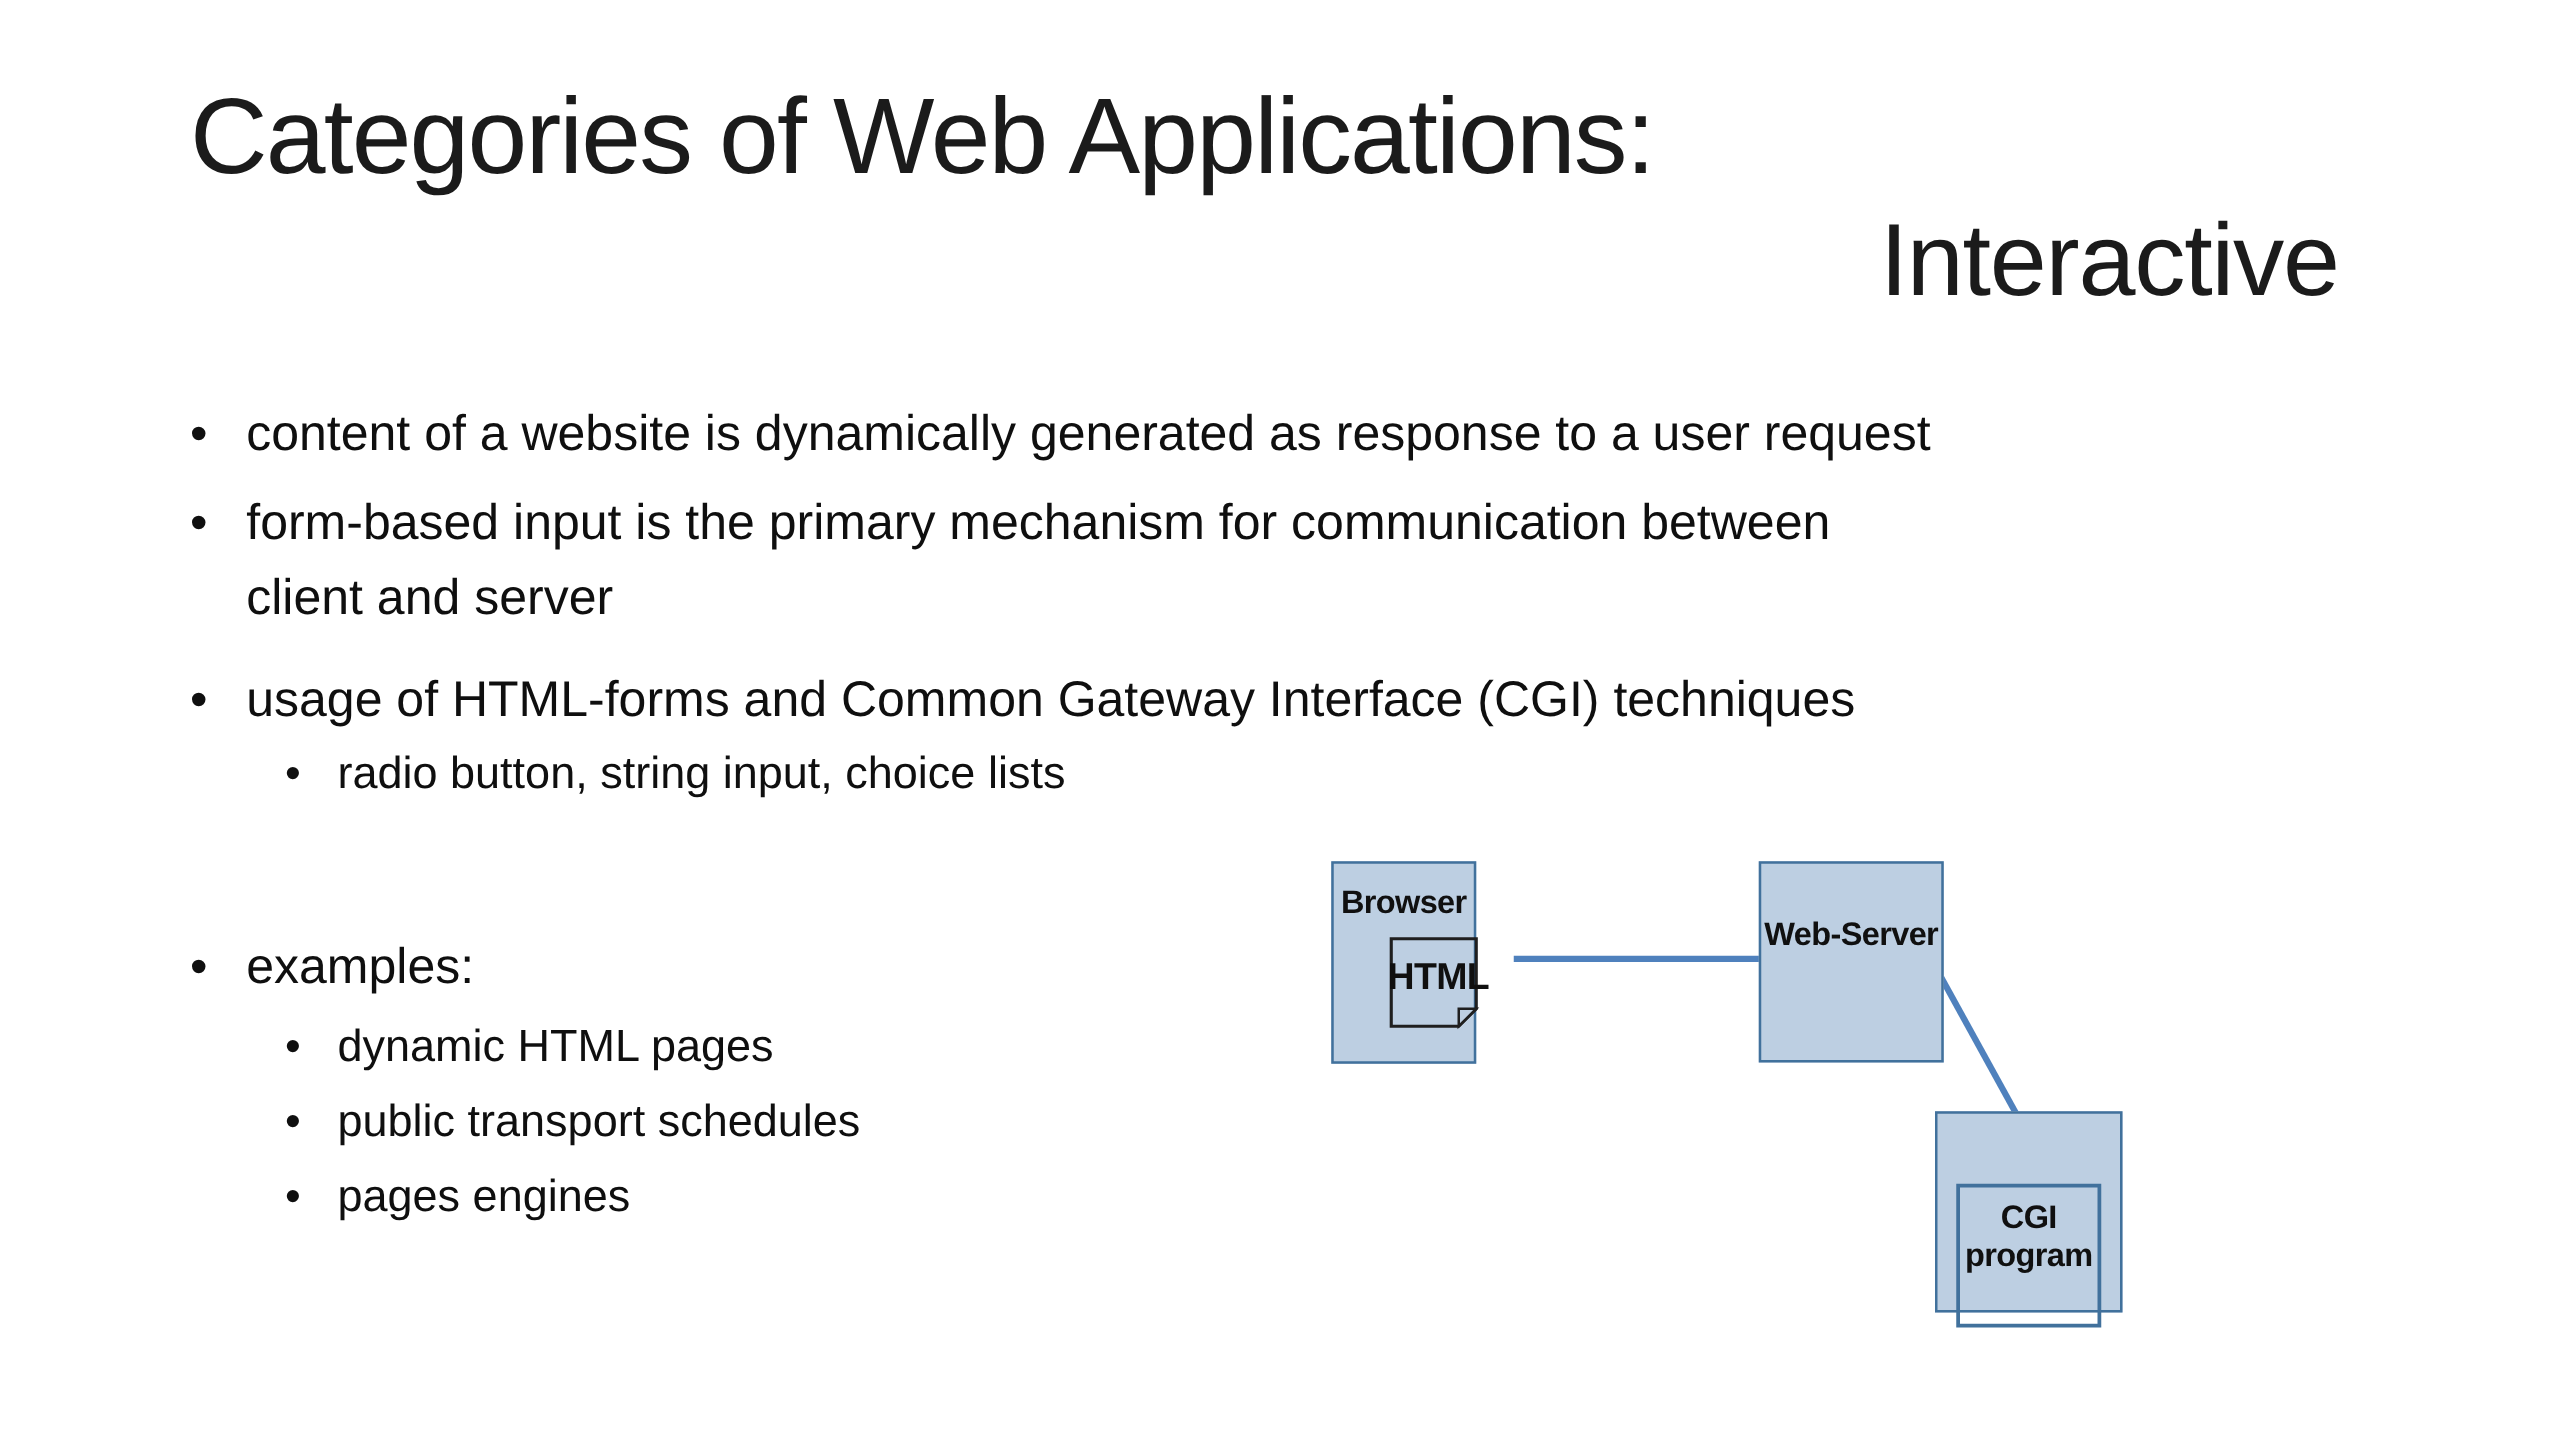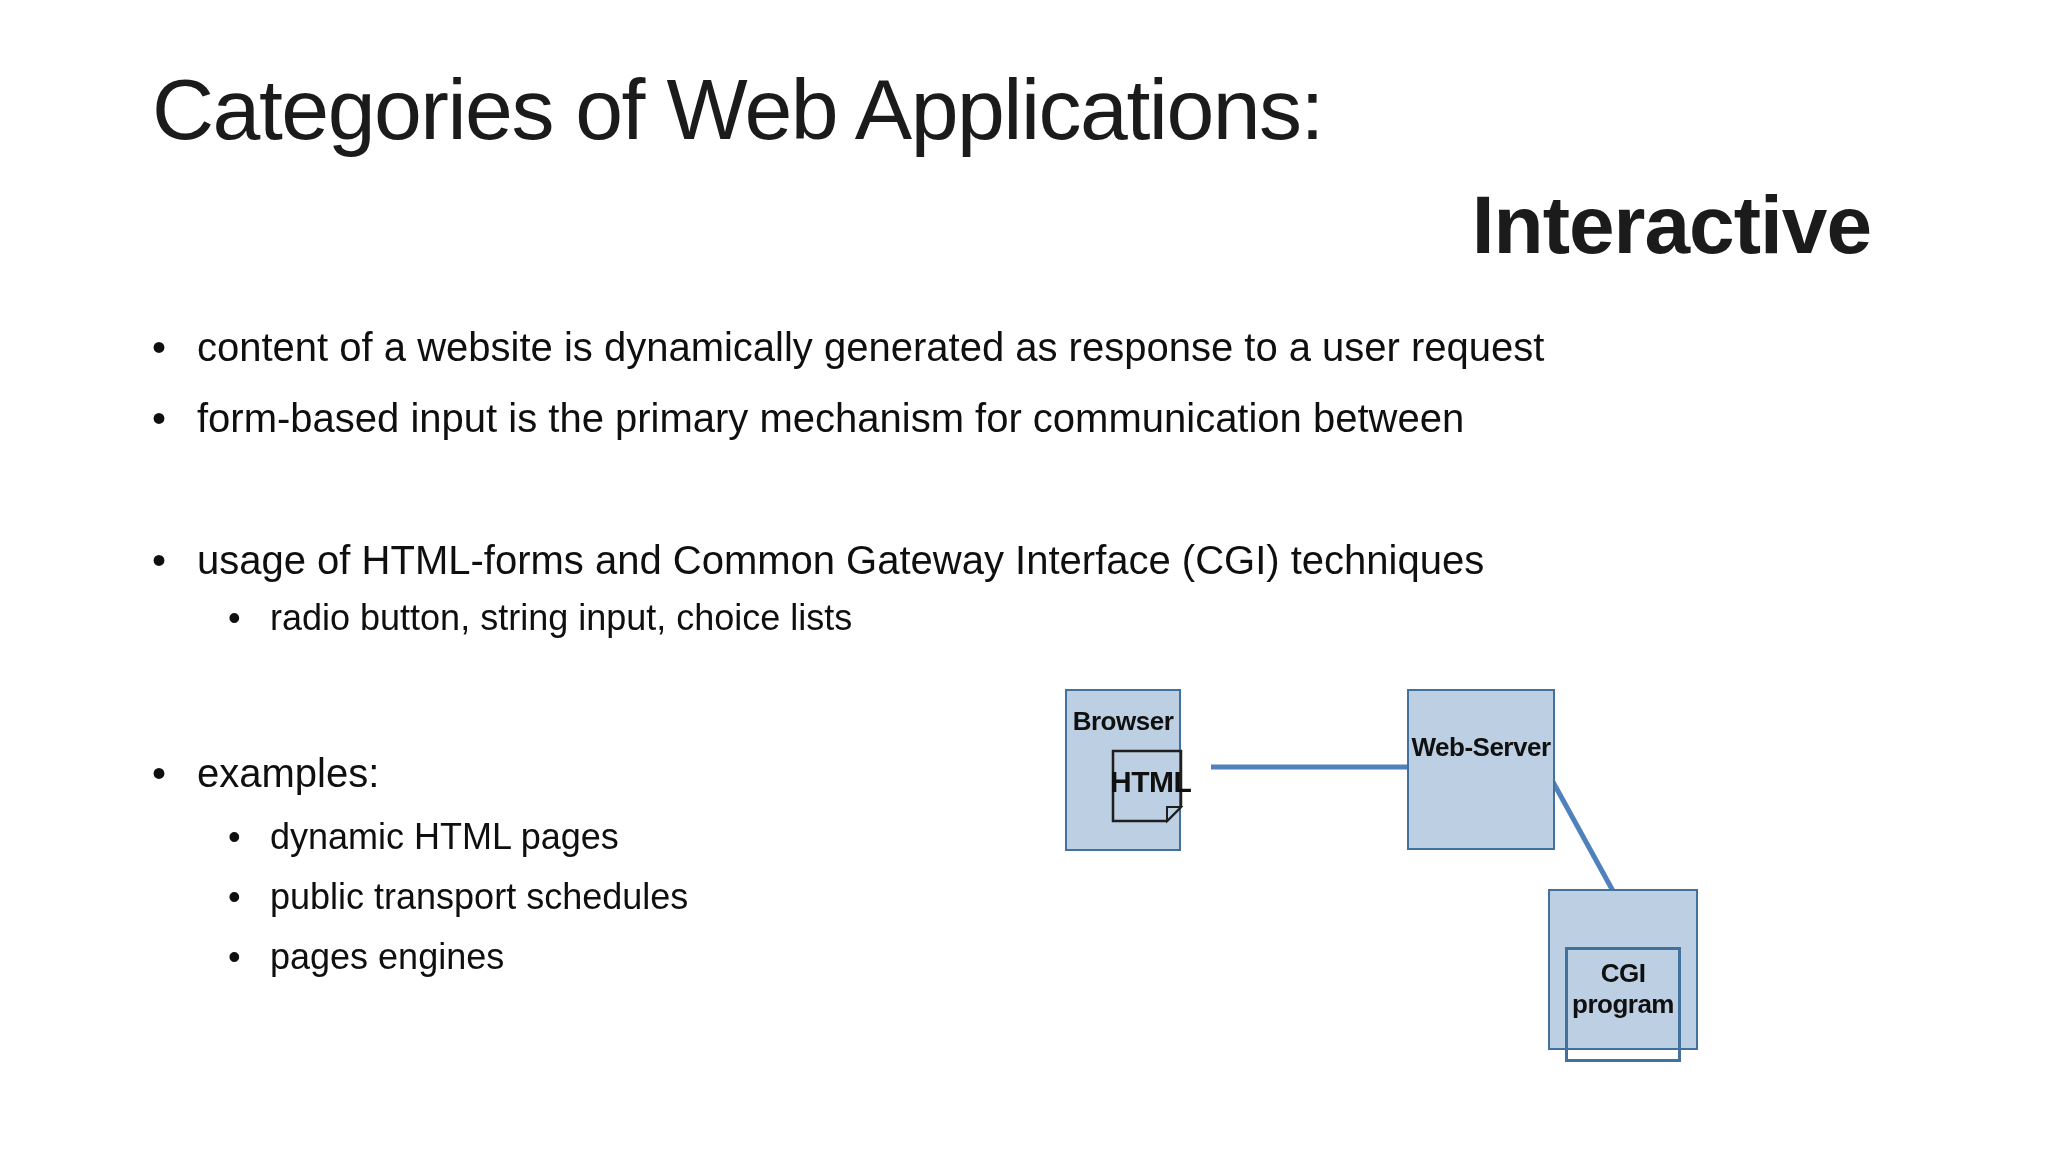--- a/index.html
+++ b/index.html
@@ -11,22 +11,22 @@
     font-family:"Liberation Sans","DejaVu Sans",sans-serif;
     color:#141414;
   }
   
   .title{
     position:absolute;left:152px;top:62px;
     font-size:86px;font-weight:300;line-height:1.1;
     letter-spacing:-1.5px;color:#1b1b1b;white-space:nowrap;
   }
   .subtitle{
-    position:absolute;right:177px;top:180px;
-    font-size:82px;font-weight:700;line-height:1.1;
+    position:absolute;right:177px;top:164px;
+    font-size:82px;font-weight:400;line-height:1.1;
     letter-spacing:-1px;color:#1b1b1b;white-space:nowrap;text-align:center;
   }
   
   .para{position:absolute;color:#0f0f0f;}
   .para .line{white-space:nowrap;height:60px;line-height:60px;}
   .dot{position:absolute;left:0;top:0;line-height:60px;}
   .l1{left:152px;padding-left:45px;font-size:40px;}
   .l1 .dot{font-size:40px;}
   .l2{left:228px;padding-left:42px;font-size:36px;}
   .l2 .dot{font-size:36px;}
@@ -74,20 +74,21 @@
   <div class="subtitle">Interactive</div>
 
   <div class="para l1 p0">
     <span class="dot">•</span>
     <div class="line">content of a website is dynamically generated as response to a user request</div>
   </div>
 
   <div class="para l1 p1">
     <span class="dot">•</span>
     <div class="line">form-based input is the primary mechanism for communication between</div>
+    <div class="line">client and server</div>
   </div>
 
   <div class="para l1 p2">
     <span class="dot">•</span>
     <div class="line">usage of HTML-forms and Common Gateway Interface (CGI) techniques</div>
   </div>
 
   <div class="para l2 p3">
     <span class="dot">•</span>
     <div class="line">radio button, string input, choice lists</div>

